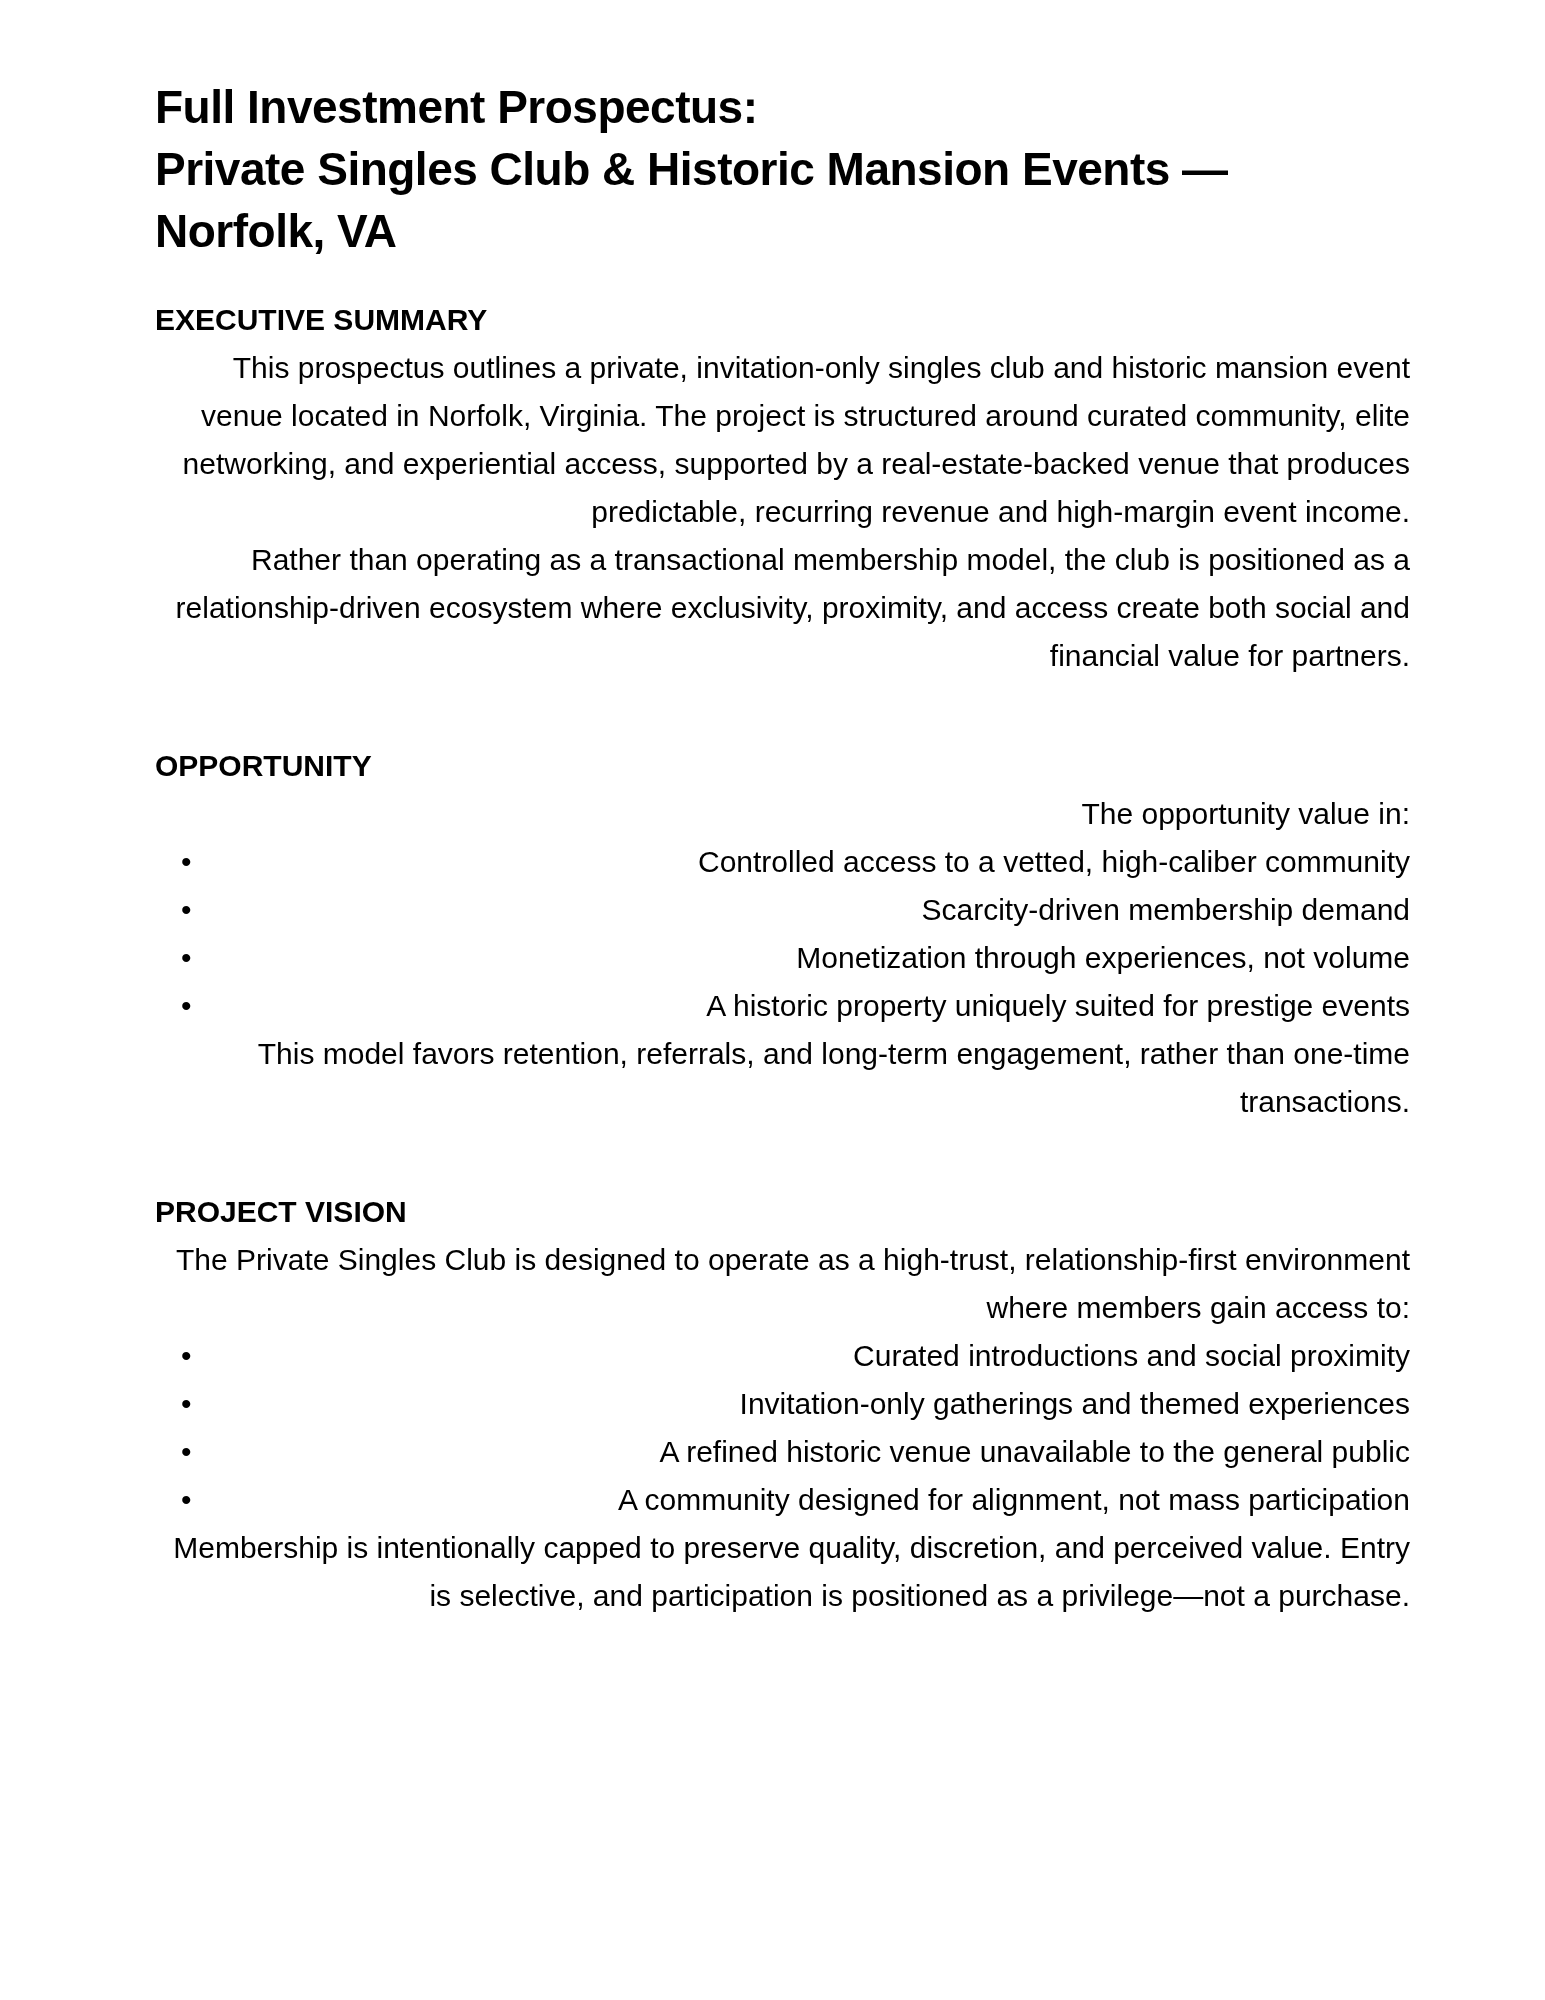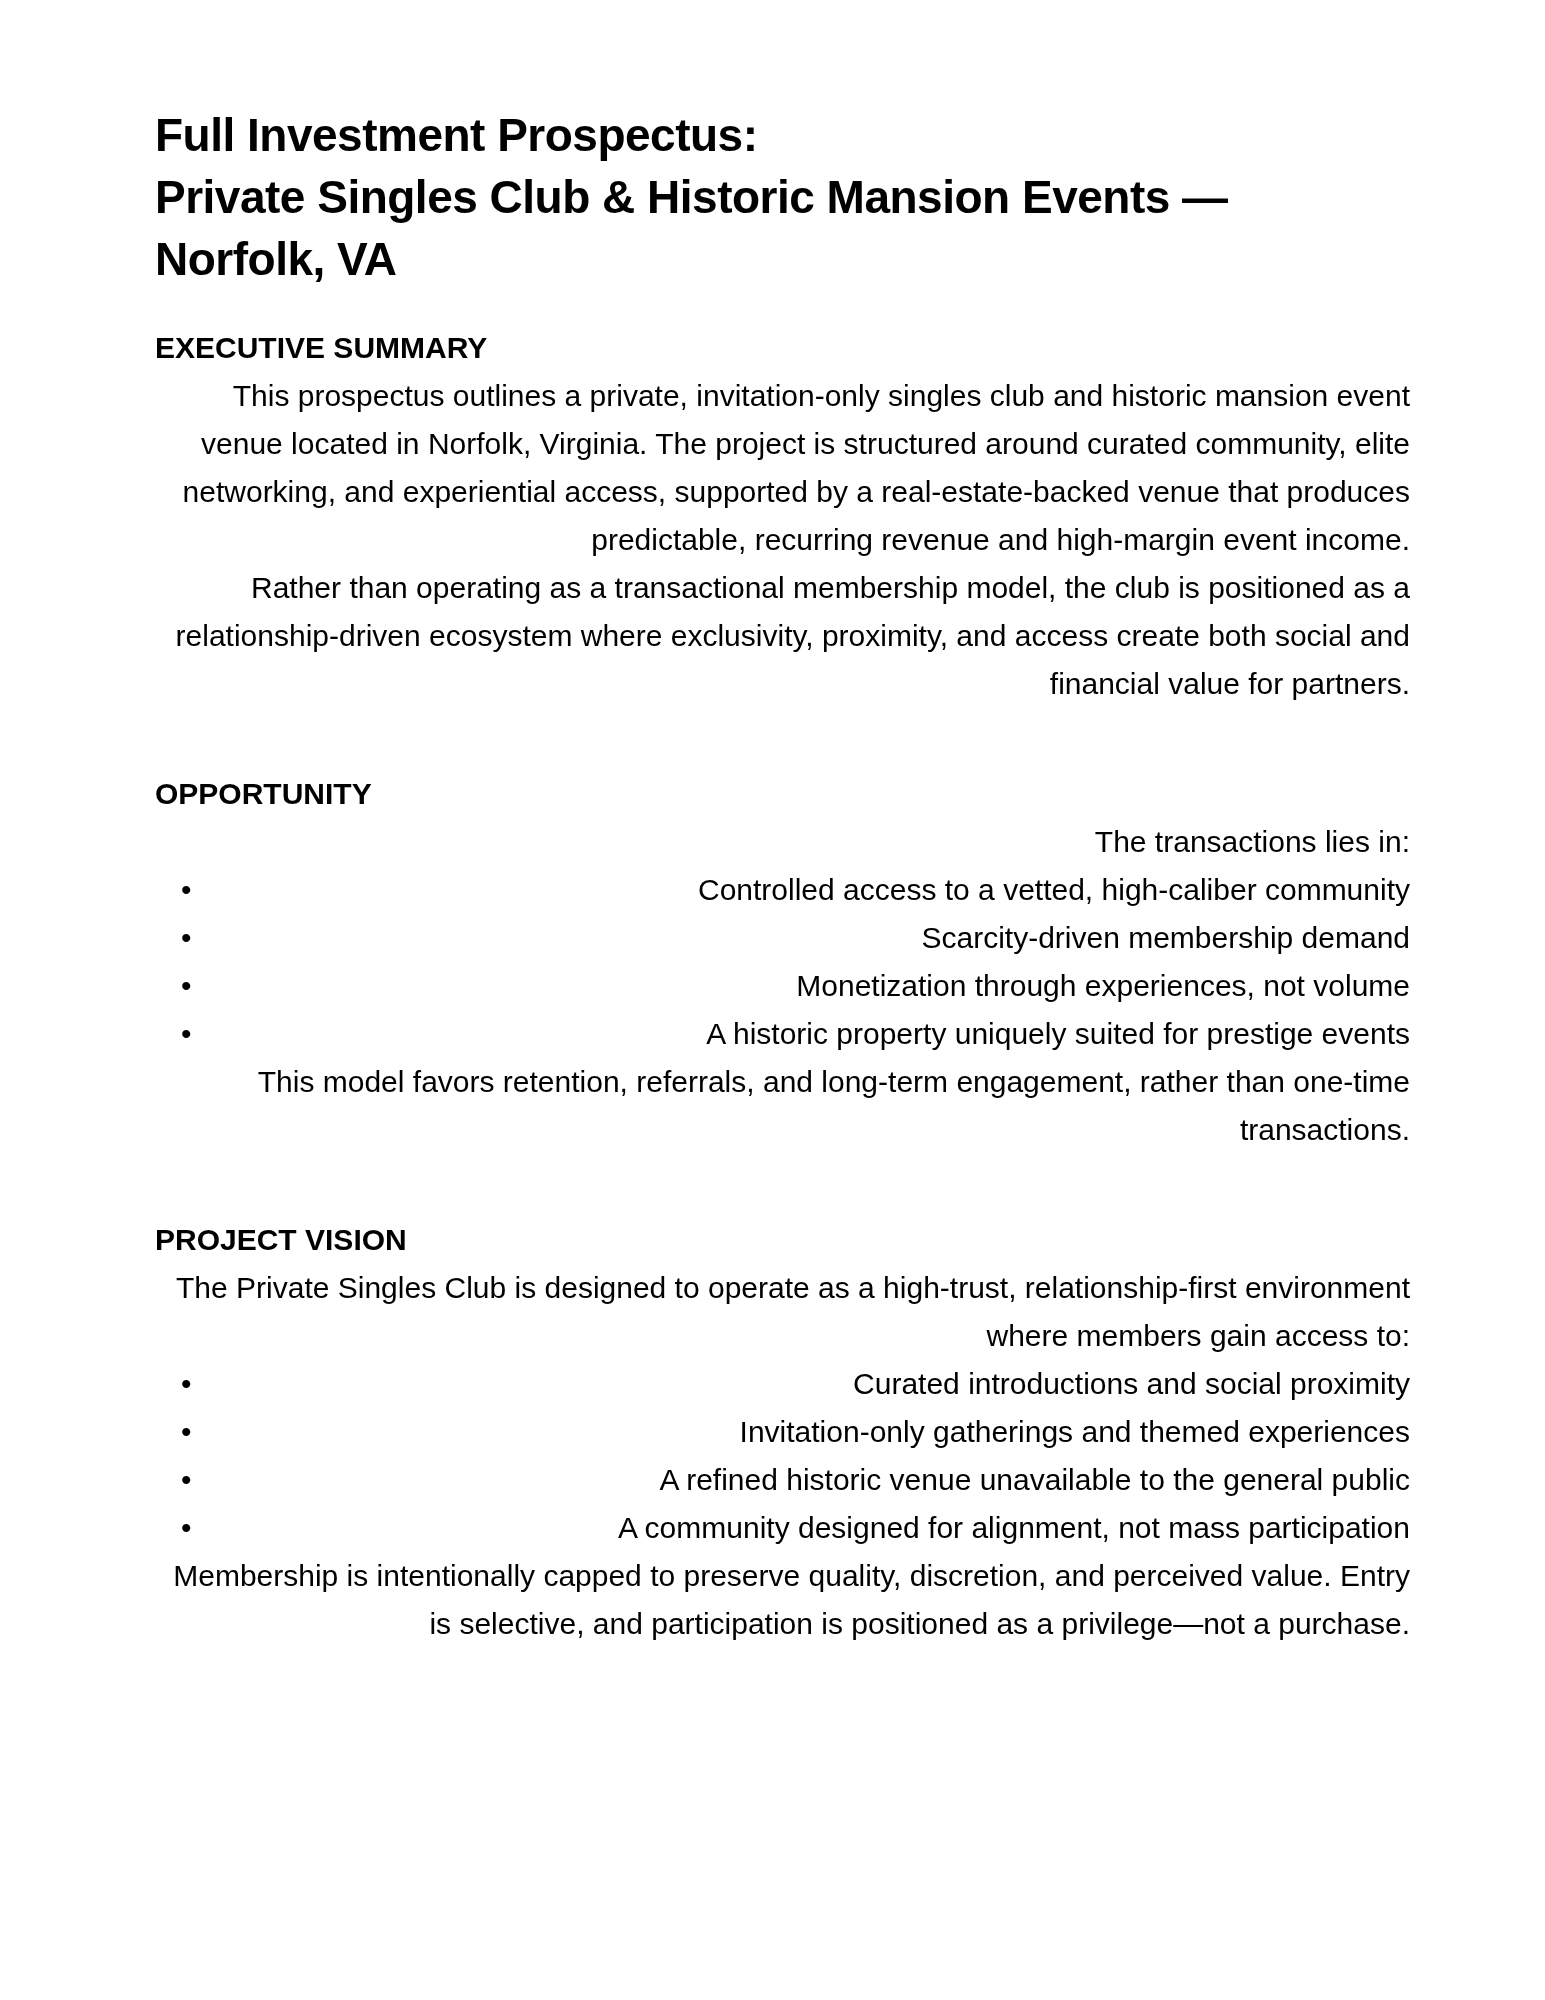--- a/index.html
+++ b/index.html
@@ -14,21 +14,21 @@
   .page {
     position: relative;
     width: 1545px;
     height: 2000px;
     background: #ffffff;
     overflow: hidden;
   }
   .content {
     position: absolute;
     left: 155px;
-    top: 104px;
+    top: 76px;
     width: 1255px;
   }
   .doc-title {
     margin: 0 0 34px 0;
     font-size: 46px;
     font-weight: 700;
     line-height: 62px;
     letter-spacing: -0.5px;
     width: 1390px;
   }
@@ -85,21 +85,21 @@
     </h1>
 
     <div class="section">
       <h2 class="section-heading">EXECUTIVE SUMMARY</h2>
       <p class="para">This prospectus outlines a private, invitation-only singles club and historic mansion event venue located in Norfolk, Virginia. The project is structured around curated community, elite networking, and experiential access, supported by a real-estate-backed venue that produces predictable, recurring revenue and high-margin event income.</p>
       <p class="para">Rather than operating as a transactional membership model, the club is positioned as a relationship-driven ecosystem where exclusivity, proximity, and access create both social and financial value for partners.</p>
     </div>
 
     <div class="section">
       <h2 class="section-heading">OPPORTUNITY</h2>
-      <p class="para">The transactions lies in:</p>
+      <p class="para">The opportunity value in:</p>
       <ul class="bullet-list">
         <li>Controlled access to a vetted, high-caliber community</li>
         <li>Scarcity-driven membership demand</li>
         <li>Monetization through experiences, not volume</li>
         <li>A historic property uniquely suited for prestige events</li>
       </ul>
       <p class="para">This model favors retention, referrals, and long-term engagement, rather than one-time transactions.</p>
     </div>
 
     <div class="section">

